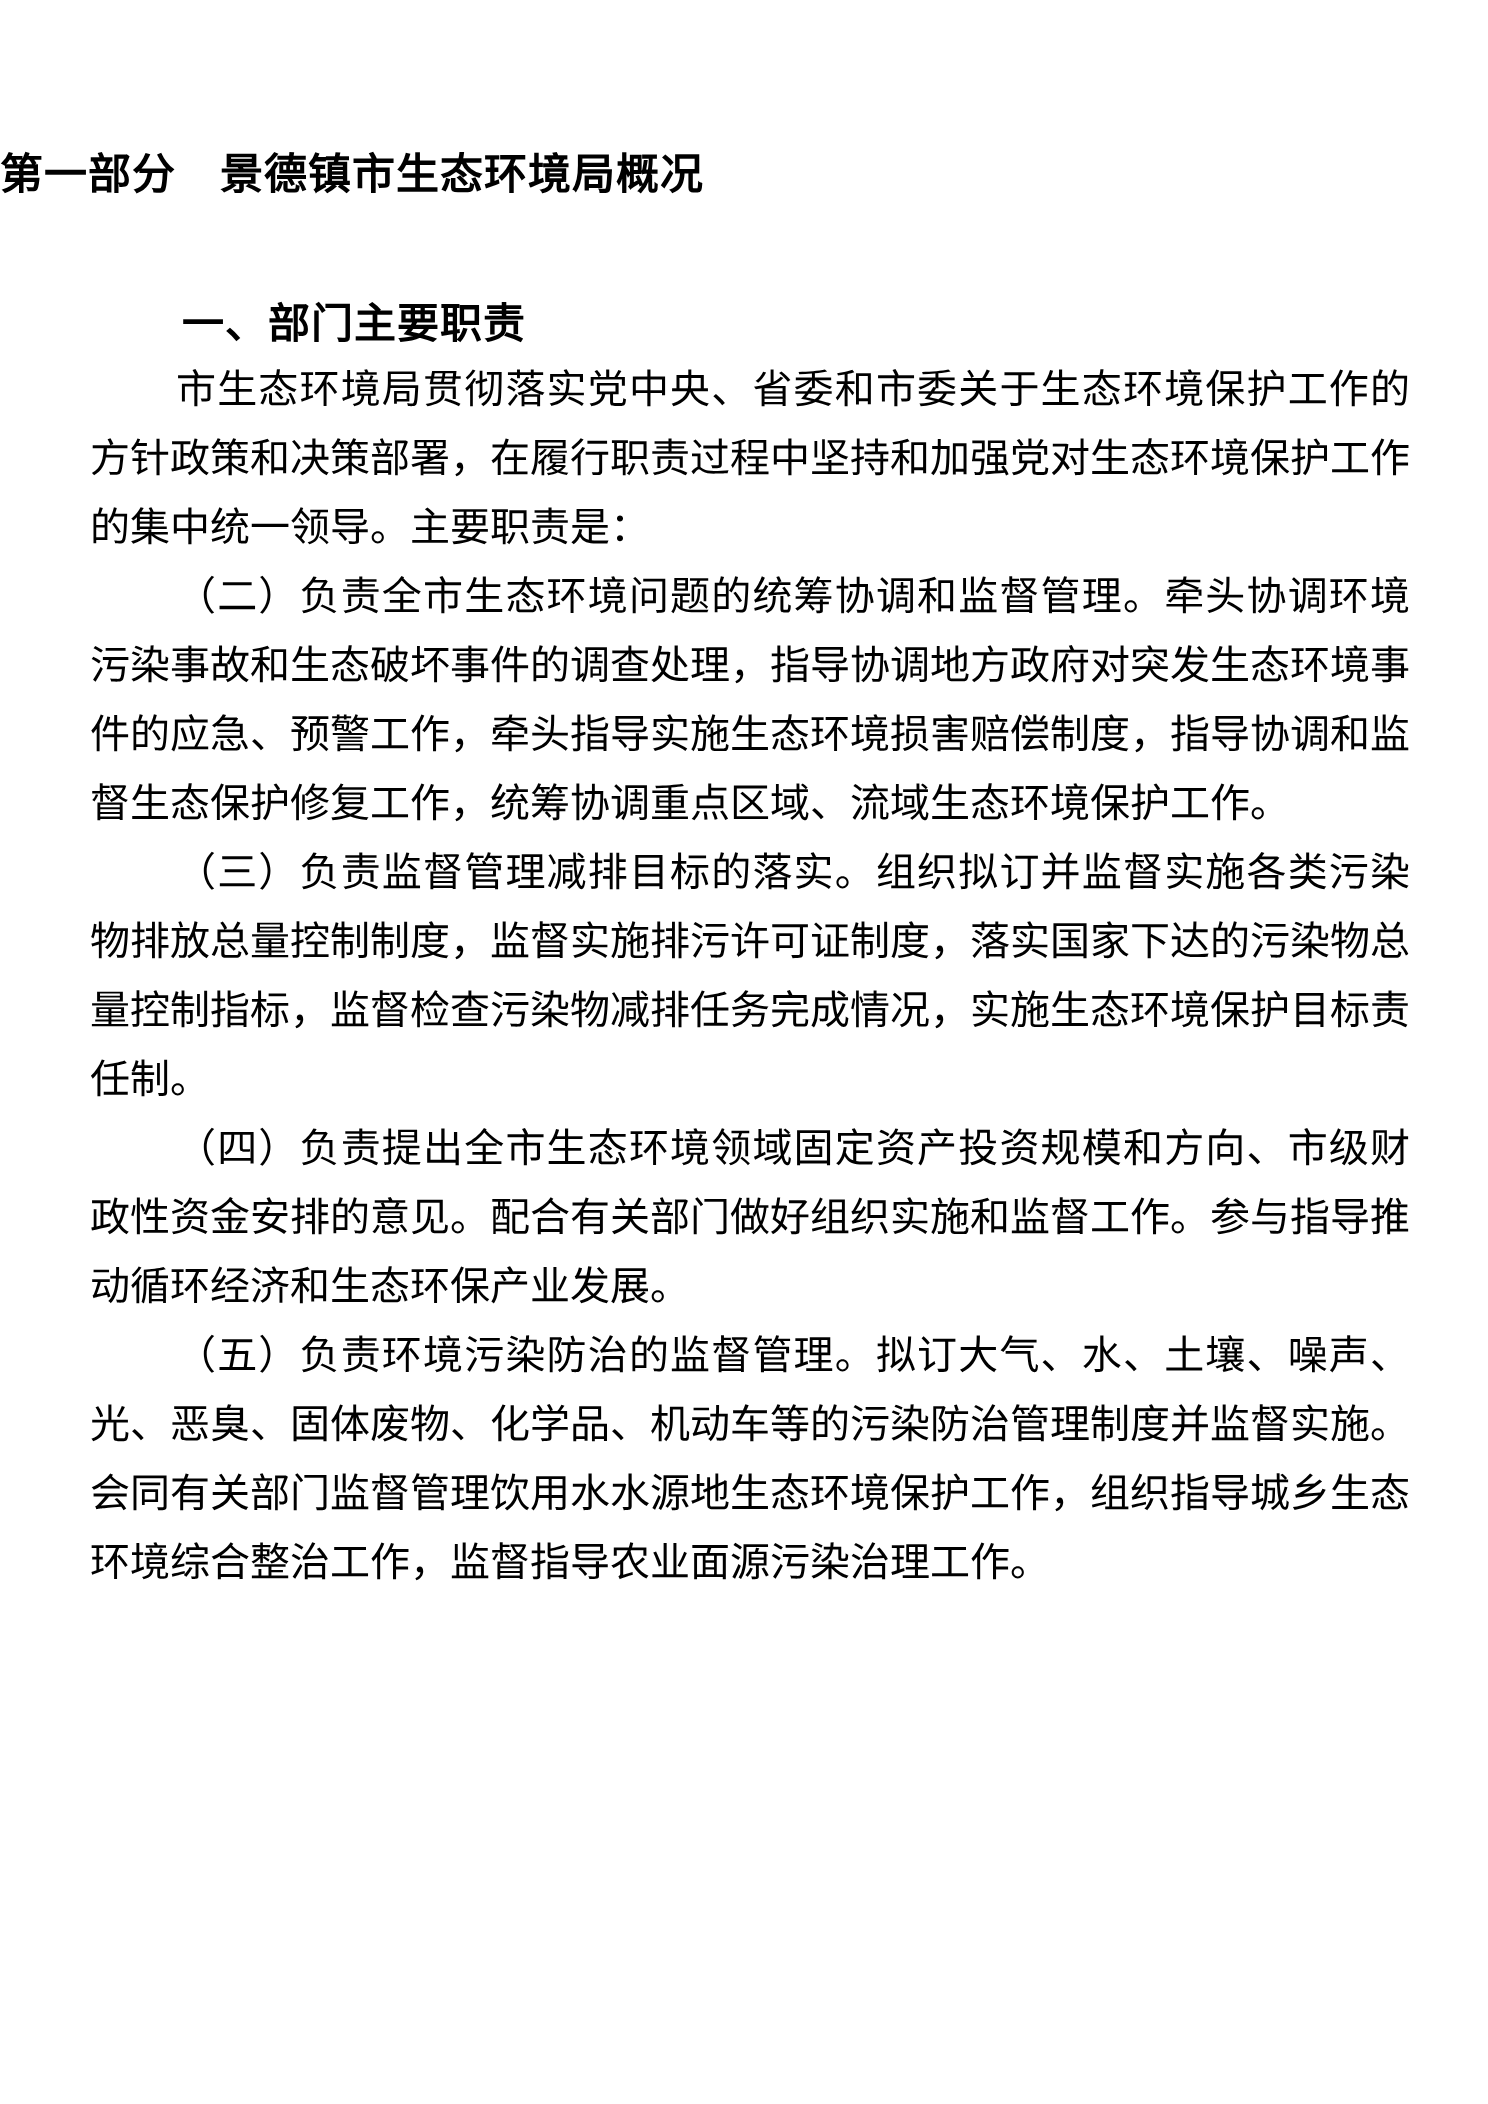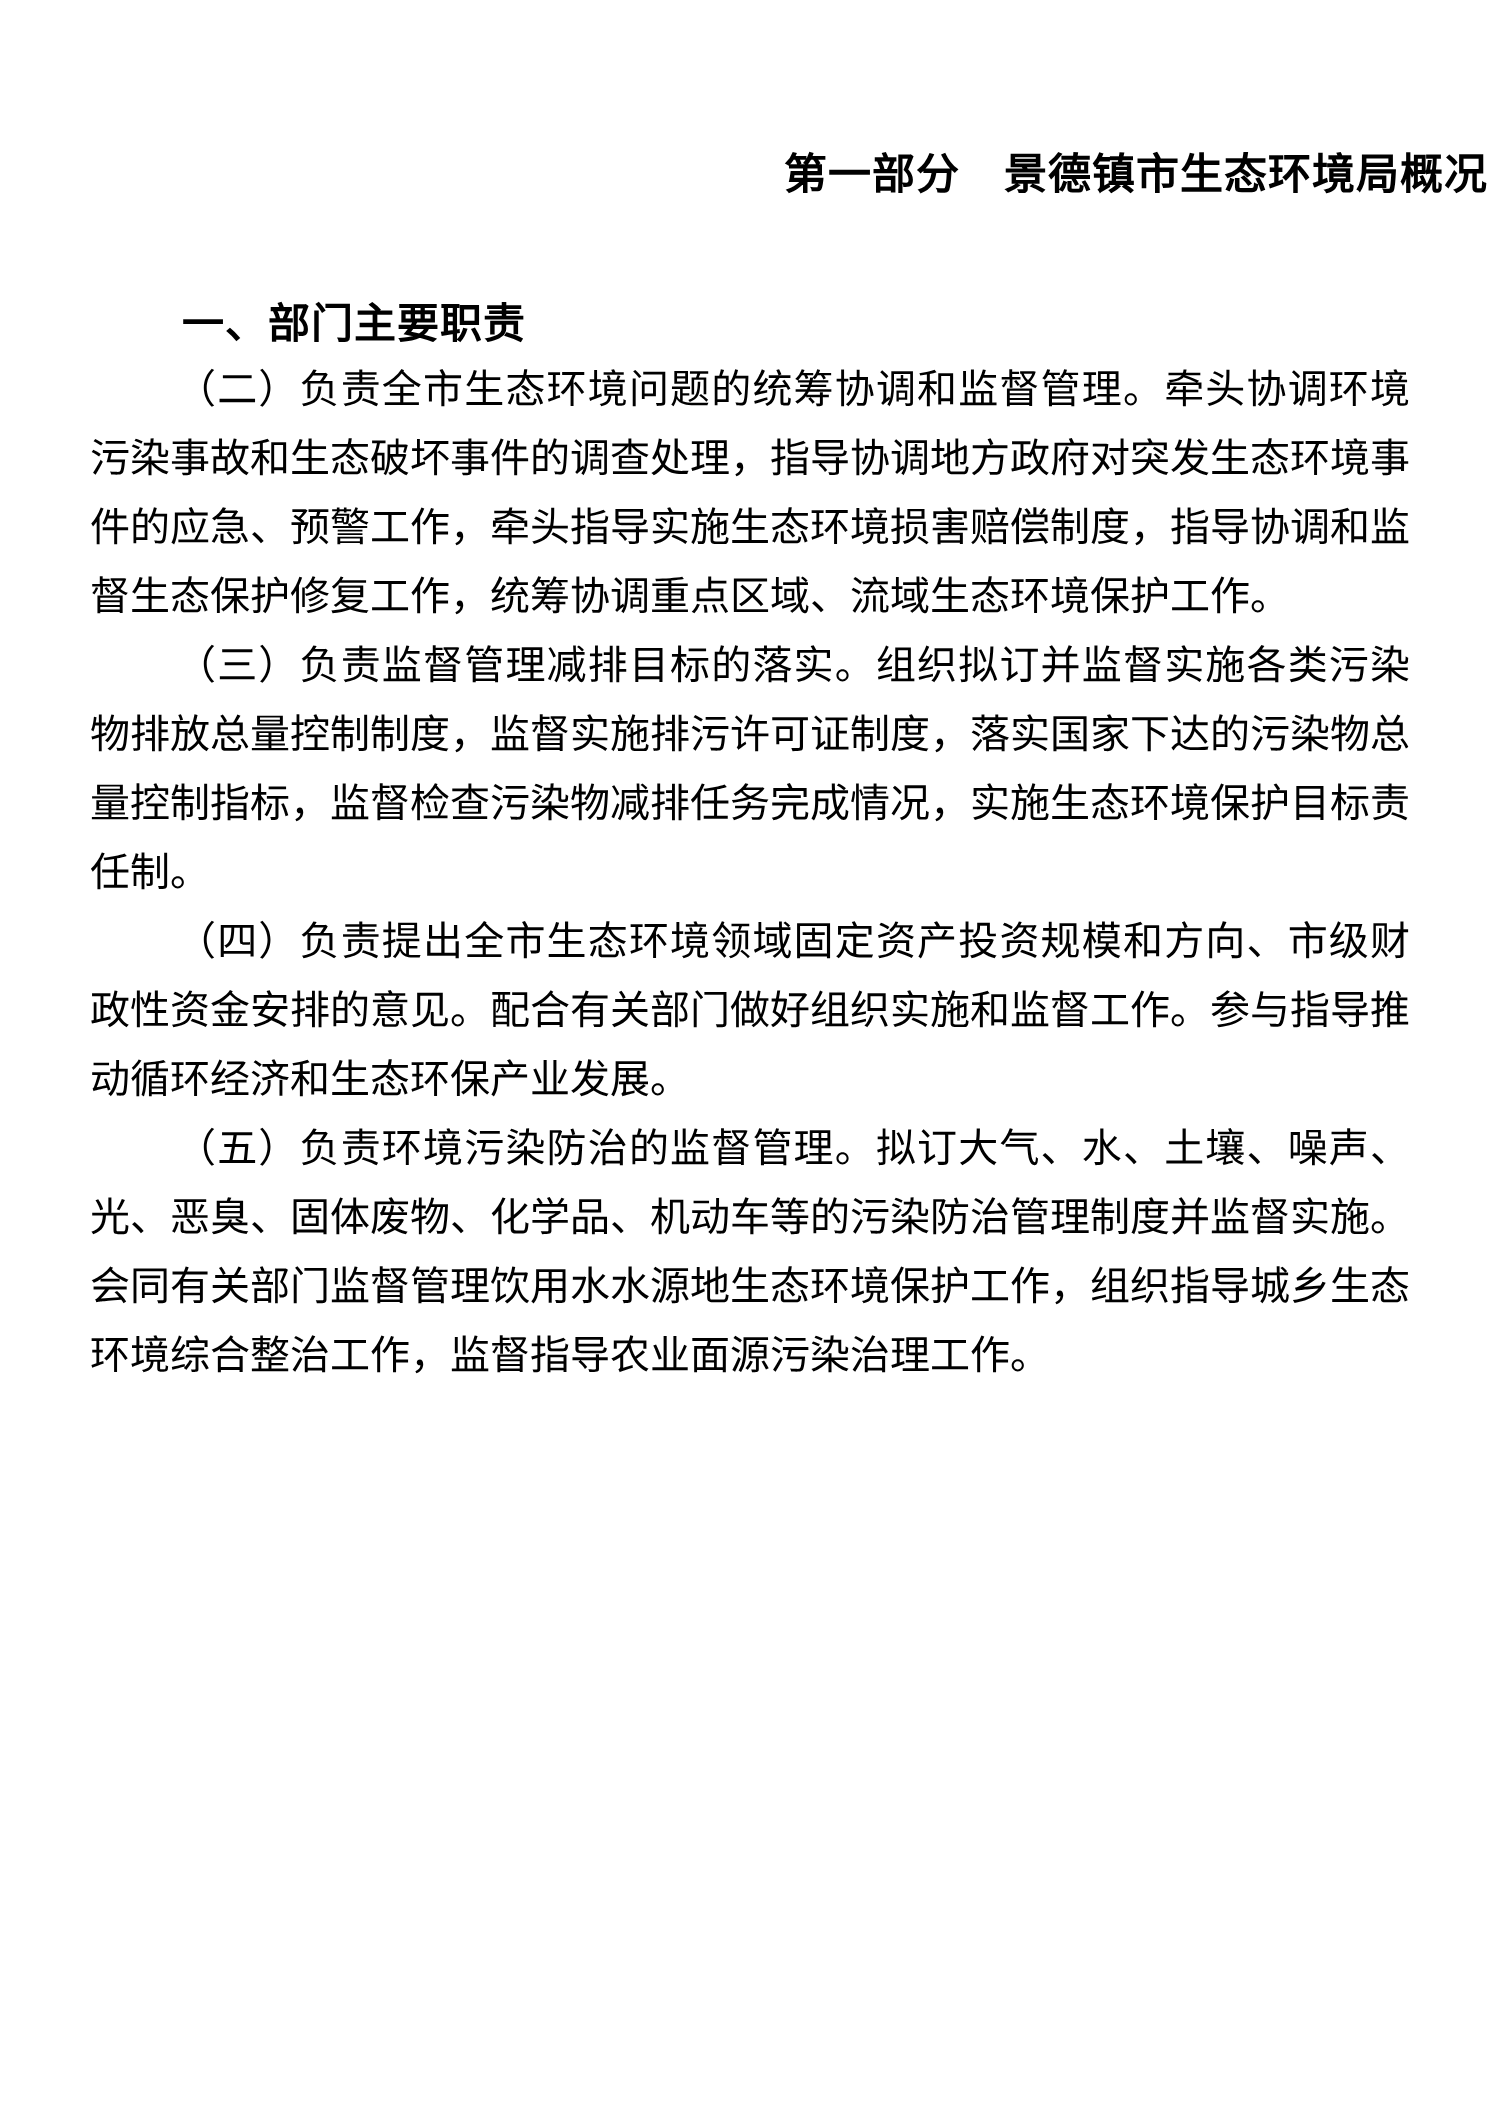--- a/index.html
+++ b/index.html
@@ -16,21 +16,21 @@
     overflow: hidden;
     color: #000000;
     font-family: "Liberation Serif", "DejaVu Serif", serif;
   }
   .doc-title {
     position: absolute;
     top: 146px;
     left: 0;
     width: 100%;
     margin: 0;
-    text-align: right;
+    text-align: left;
     font-family: "Liberation Sans", "DejaVu Sans", sans-serif;
     font-weight: 700;
     font-size: 43px;
     line-height: 56px;
     letter-spacing: 1px;
     white-space: pre;
   }
   .section-heading {
     position: absolute;
     top: 299px;
@@ -64,19 +64,20 @@
 </head>
 <body>
 
 <div class="page">
 
   <h1 class="doc-title">第一部分　景德镇市生态环境局概况</h1>
 
   <h2 class="section-heading">一、部门主要职责</h2>
 
   <div class="doc-body">
+    <p>市生态环境局贯彻落实党中央、省委和市委关于生态环境保护工作的方针政策和决策部署，在履行职责过程中坚持和加强党对生态环境保护工作的集中统一领导。主要职责是：</p>
     <p>（二）负责全市生态环境问题的统筹协调和监督管理。牵头协调环境污染事故和生态破坏事件的调查处理，指导协调地方政府对突发生态环境事件的应急、预警工作，牵头指导实施生态环境损害赔偿制度，指导协调和监督生态保护修复工作，统筹协调重点区域、流域生态环境保护工作。</p>
     <p>（三）负责监督管理减排目标的落实。组织拟订并监督实施各类污染物排放总量控制制度，监督实施排污许可证制度，落实国家下达的污染物总量控制指标，监督检查污染物减排任务完成情况，实施生态环境保护目标责任制。</p>
     <p>（四）负责提出全市生态环境领域固定资产投资规模和方向、市级财政性资金安排的意见。配合有关部门做好组织实施和监督工作。参与指导推动循环经济和生态环保产业发展。</p>
     <p>（五）负责环境污染防治的监督管理。拟订大气、水、土壤、噪声、光、恶臭、固体废物、化学品、机动车等的污染防治管理制度并监督实施。会同有关部门监督管理饮用水水源地生态环境保护工作，组织指导城乡生态环境综合整治工作，监督指导农业面源污染治理工作。</p>
   </div>
 
 </div>
 
 </body></html>

